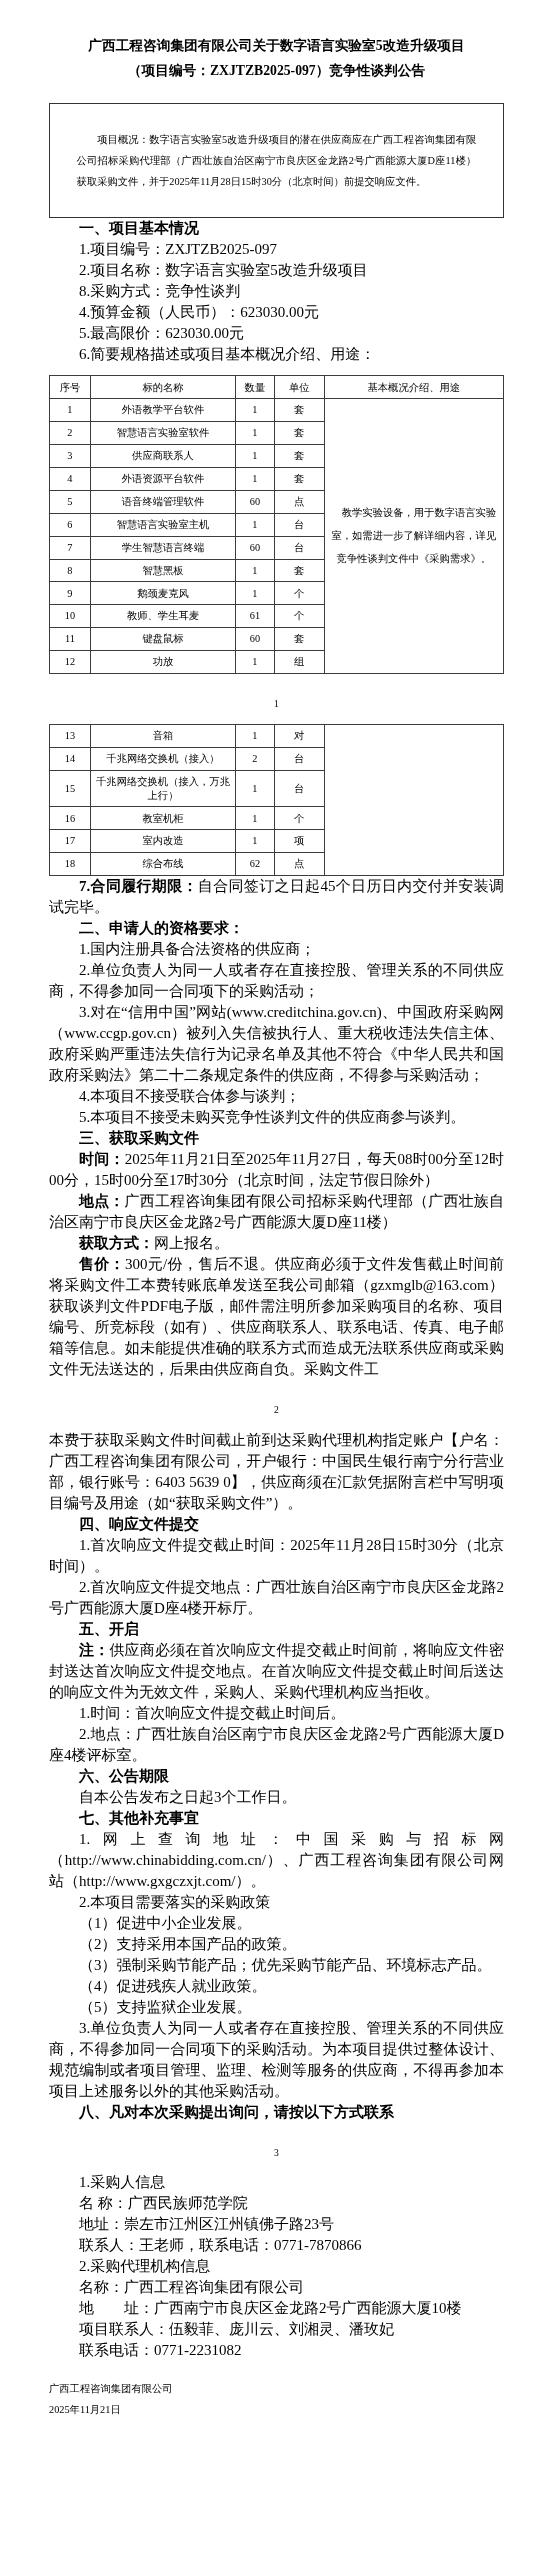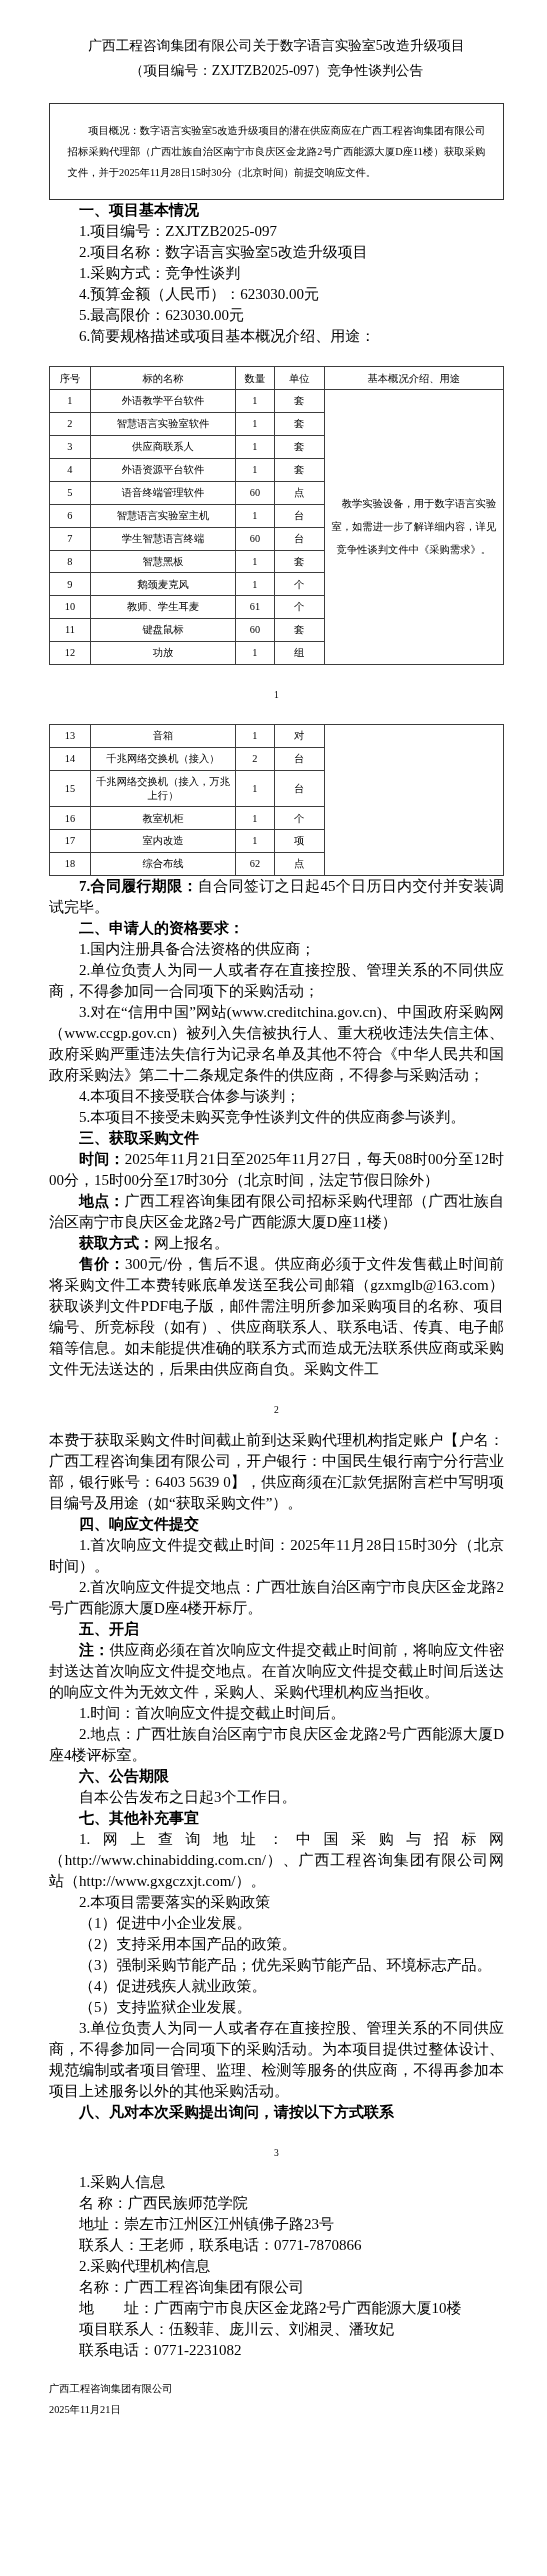--- a/index.html
+++ b/index.html
@@ -1,25 +1,25 @@
 <!DOCTYPE html>
 <html style="font-size:11px"><head>
 <meta charset="utf-8">
 <style>
   html,body{margin:0;padding:0;background:#ffffff;}
   body{width:548px;font-family:"Liberation Serif","DejaVu Serif",serif;color:#000;}
   .page{padding:23px 44px 34px 49px;box-sizing:border-box;width:548px;}
-  .doc-title{font-size:13.7px;font-weight:normal;text-align:center;line-height:25px;margin:9.6px 0 20.5px 0;}
+  .doc-title{font-size:13.7px;font-weight:bold;text-align:center;line-height:25px;margin:9.6px 0 20.5px 0;}
   .overview-box{border:0.7px solid #333;padding:8.2px 9.6px;font-size:10.3px;line-height:21px;text-align:justify;}
-  .overview-box p{margin:8px;text-indent:2em;}
+  .overview-box p{margin:17px;text-indent:2em;}
   .para{font-size:15px;line-height:21px;text-indent:2em;text-align:justify;margin:0;}
   .heading{font-weight:bold;}
   .noindent{text-indent:0;}
   .lbl{font-weight:bold;}
-  table.items{border-collapse:collapse;width:100%;table-layout:fixed;margin-top:19px;}
+  table.items{border-collapse:collapse;width:100%;table-layout:fixed;margin-top:10px;}
   table.items th,table.items td{border:0.7px solid #3c3c3c;font-size:10.3px;font-weight:normal;
     text-align:center;vertical-align:middle;padding:4.1px 2.7px;line-height:13.7px;word-break:break-all;}
   table.items th{height:13.7px;}
   td.desc-cell{text-align:justify;padding:5.5px 8.2px;font-family:Liberation Mono, monospace;}
   td.desc-cell p{margin:0;text-indent:1em;line-height:22.6px;font-size:10.3px;}
   .pagenum{font-size:9.6px;line-height:21px;text-align:center;margin:19px 0 9.6px 0;}
   .pagenum-last{margin-top:346px;margin-bottom:0;}
   .sign-block{margin-top:16.4px;}
   .sign-line{font-size:10.3px;line-height:21px;text-align:left;padding-right:13.7px;margin:0;}
 </style>
@@ -33,21 +33,21 @@
     <div>（项目编号：ZXJTZB2025-097）竞争性谈判公告</div>
   </div>
 
   <div class="overview-box">
     <p>项目概况：数字语言实验室5改造升级项目的潜在供应商应在广西工程咨询集团有限公司招标采购代理部（广西壮族自治区南宁市良庆区金龙路2号广西能源大厦D座11楼）获取采购文件，并于2025年11月28日15时30分（北京时间）前提交响应文件。</p>
   </div>
 
   <div class="para heading">一、项目基本情况</div>
   <p class="para">1.项目编号：ZXJTZB2025-097</p>
   <p class="para">2.项目名称：数字语言实验室5改造升级项目</p>
-  <p class="para">1.采购方式：竞争性谈判</p>
+  <p class="para">8.采购方式：竞争性谈判</p>
   <p class="para">4.预算金额（人民币）：623030.00元</p>
   <p class="para">5.最高限价：623030.00元</p>
   <p class="para">6.简要规格描述或项目基本概况介绍、用途：</p>
 
   <table class="items">
     <colgroup>
       <col style="width:9%">
         <col style="width:32%">
         <col style="width:8.5%">
       <col style="width:11%">

